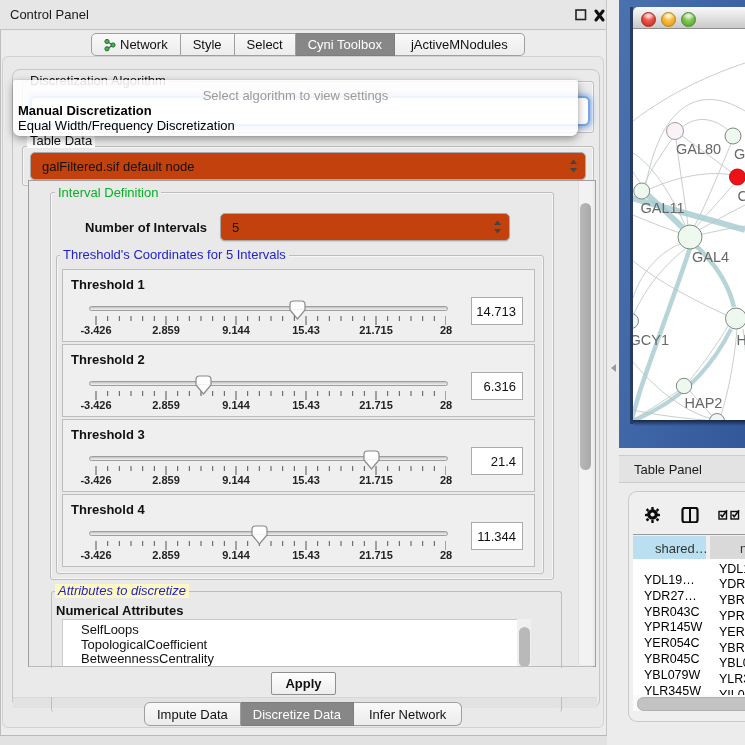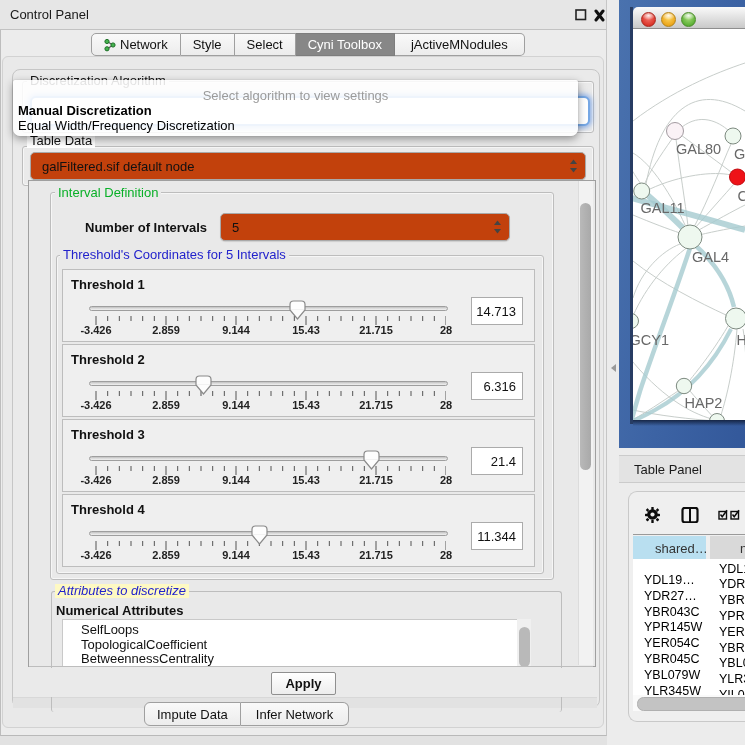--- a/index.html
+++ b/index.html
@@ -343,20 +343,21 @@
 <div class="abs" style="left:517px;top:619px;width:14px;height:48px;background:#f0f0f0;">
   <div style="position:absolute;left:1.5px;top:8px;width:11px;height:40px;background:#b9b9b9;border-radius:6px;"></div>
   </div>
 
 <div class="abs" style="left:29px;top:668px;width:549px;height:29px;background:#eaeaea;"></div>
 <div class="abs" style="left:29px;top:666px;width:564px;height:1px;background:#bdbdbd;"></div>
 <div class="abs" id="apply">Apply</div>
 
 <div class="abs tabbar btab" style="left:144px;top:702px;height:24px;">
   <div class="tab first">Impute Data</div>
+  <div class="tab sel">Discretize Data</div>
   <div class="tab last" style="padding:0 15px;">Infer Network</div>
 </div>
 
 <div class="abs" id="popup">
   <div class="i1">Select algorithm to view settings</div>
   <div class="i2">Manual Discretization</div>
   <div class="i3">Equal Width/Frequency Discretization</div>
 </div>
 <div class="abs" style="left:0;top:736px;width:607px;height:9px;background:#e2e2e2;"></div>
 

